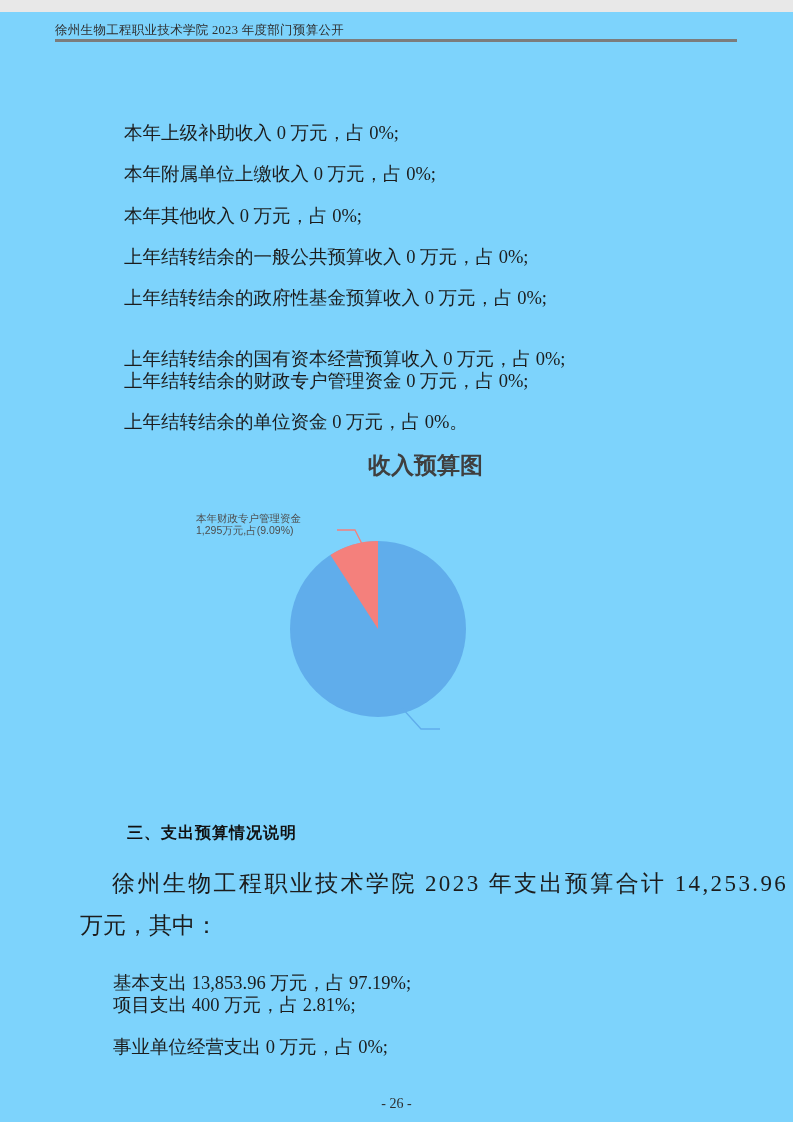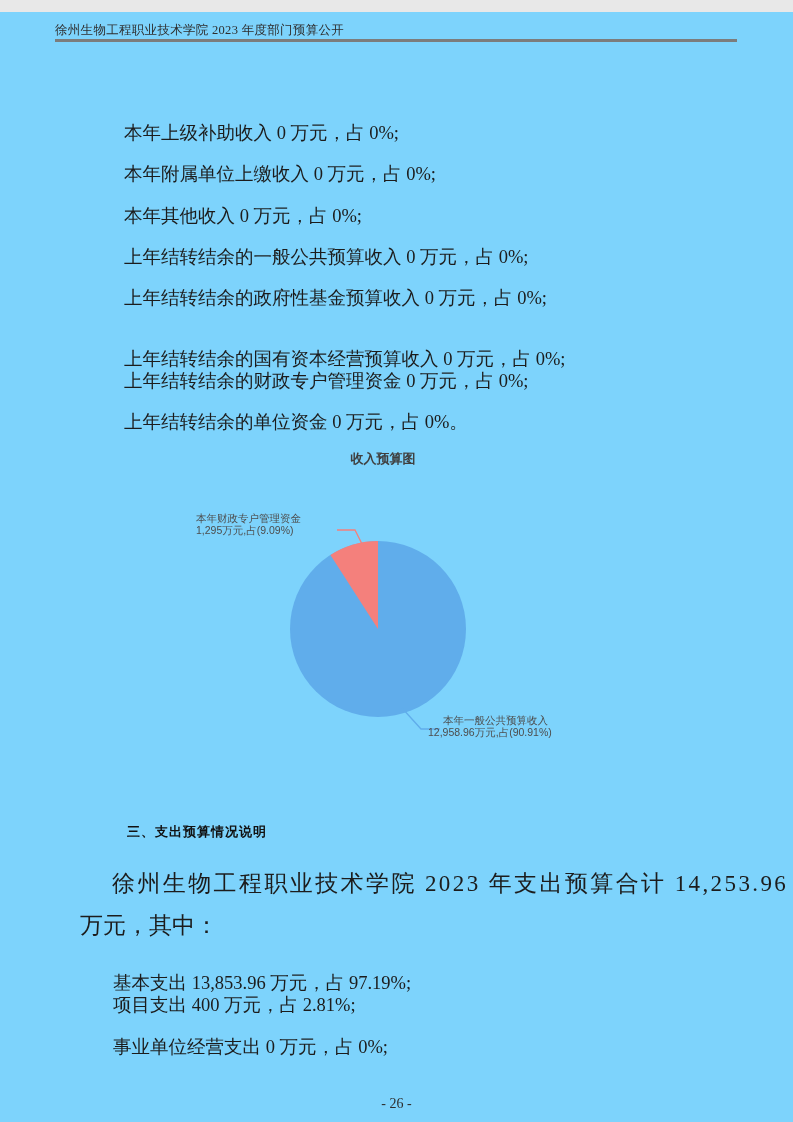--- a/index.html
+++ b/index.html
@@ -22,31 +22,31 @@
     position:absolute; left:55px; top:27px;
     width:682px; height:3px; background:#7c7c7c;
   }
   .body-line {
     position:absolute; left:124px;
     font-size:18.5px; white-space:nowrap;
   }
   .para-line { position:absolute; font-size:23px; white-space:nowrap; }
   .section-heading {
     position:absolute; left:127px; top:811px;
-    font-size:13px; font-weight:bold;
+    font-size:16px; font-weight:bold;
     font-family:Liberation Serif, serif;
     color:#111;
     letter-spacing:1px;
     white-space:nowrap;
   }
   .chart-title {
     position:absolute; left:283px; top:438px; width:200px;
-    text-align:center;
+    text-align:right;
     font-family:"Liberation Sans","DejaVu Sans",sans-serif;
-    font-weight:bold; font-size:13px; color:#3f3f3f;
+    font-weight:bold; font-size:23px; color:#3f3f3f;
     white-space:nowrap;
   }
   .pie-svg { position:absolute; left:220px; top:490px; width:380px; height:250px; }
   .pie-label {
     position:absolute;
     font-family:"Liberation Sans","DejaVu Sans",sans-serif;
     font-size:10.5px; line-height:12px; color:#4d4d4d;
     white-space:nowrap;
   }
   .pie-label.secondary { left:196px; top:500px; width:140px; text-align:left; }
@@ -83,24 +83,20 @@
     <path fill="#F4807C" d="M158,127 L110.43,52.97 A88,88 0 0 1 158,39 Z"></path>
     <polyline points="117,28 135,28 145,48" fill="none" stroke="#F4807C" stroke-width="1.3"></polyline>
     <polyline points="220,227 201,227 182,206" fill="none" stroke="#60ADEB" stroke-width="1.3"></polyline>
   </svg>
 
   <div class="pie-label secondary">
     <div class="line1">本年财政专户管理资金</div>
     <div class="line2">1,295万元,占(9.09%)</div>
   </div>
 
-  <div class="pie-label main">
-    <div class="line1">本年一般公共预算收入</div>
-    <div class="line2">12,958.96万元,占(90.91%)</div>
-  </div>
 
   <div class="section-heading">三、支出预算情况说明</div>
 
   <div class="para-line" style="left:112px; top:856px; letter-spacing:2.4px;">徐州生物工程职业技术学院 2023 年支出预算合计 14,253.96</div>
   <div class="para-line" style="left:80px; top:898px;font-family:Liberation Serif, serif;">万元，其中：</div>
 
   <div>
     <div class="body-line" style="left:113px; top:958px">基本支出 13,853.96 万元，占 97.19%;</div>
     <div class="body-line" style="left:113px; top:980px">项目支出 400 万元，占 2.81%;</div>
     <div class="body-line" style="left:113px; top:1022px">事业单位经营支出 0 万元，占 0%;</div>

